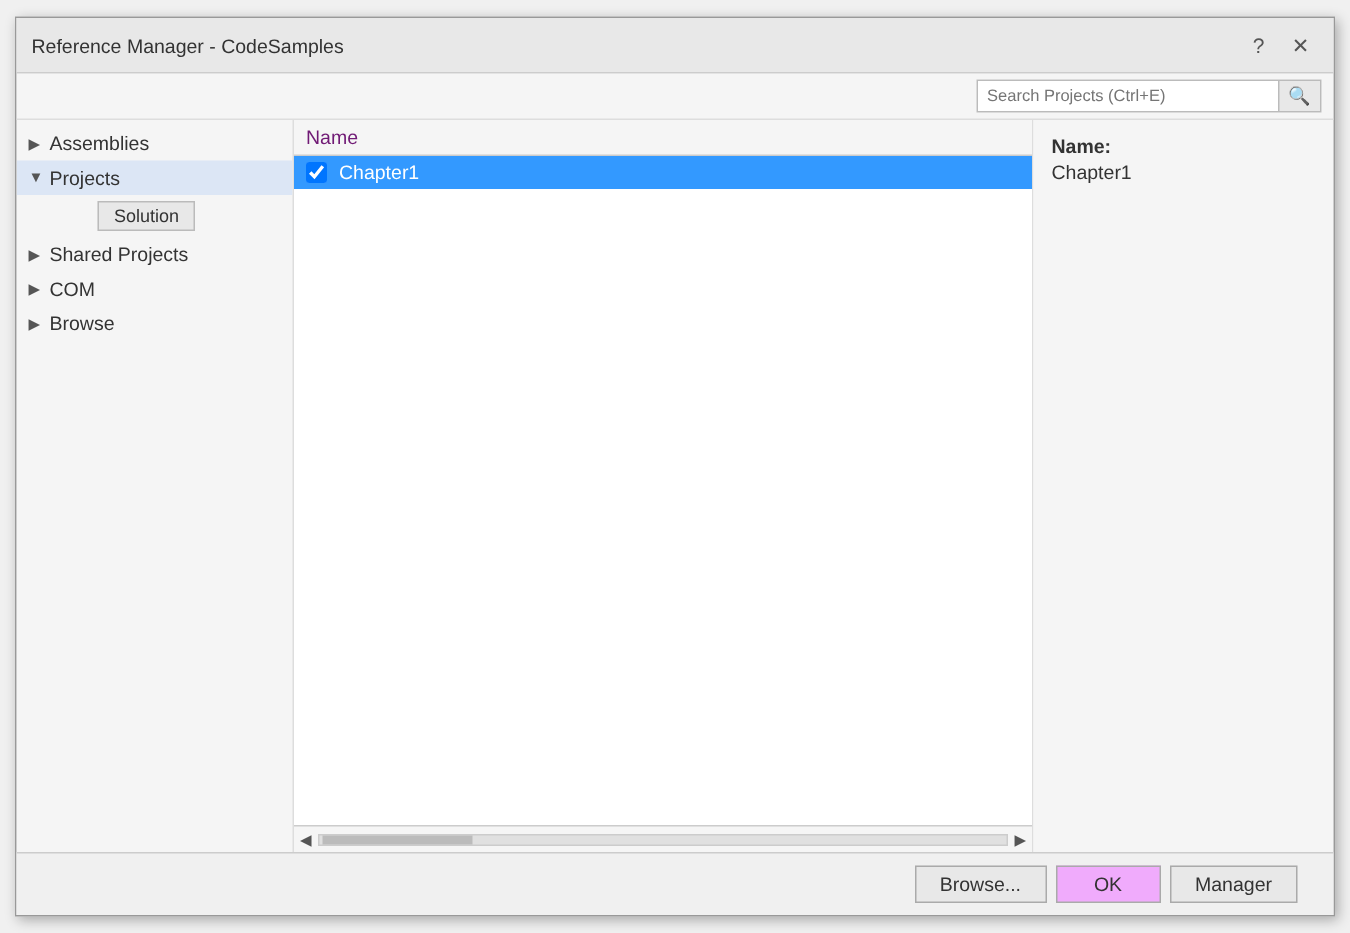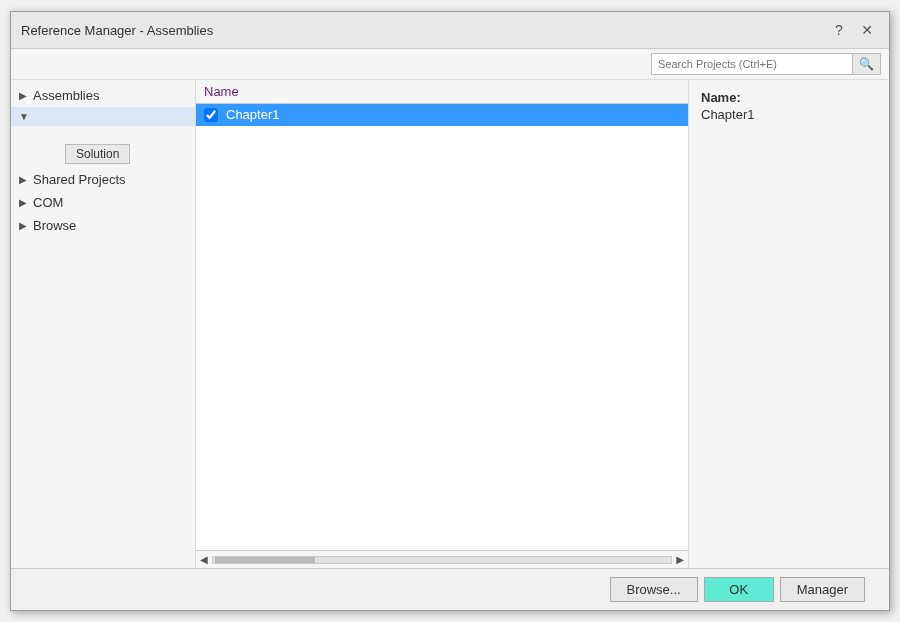--- a/index.html
+++ b/index.html
@@ -122,21 +122,21 @@
     .nav-item .arrow {
       width: 14px;
       font-size: 10px;
       color: #555;
       flex-shrink: 0;
     }
     .nav-item .label {
       flex: 1;
     }
     .solution-btn {
-      margin: 16px 8px 2px 28px;
+      margin: 2px 8px 2px 28px;
       padding: 2px 10px;
       background: #e8e8e8;
       border: 1px solid #bbb;
       font-size: 12px;
       cursor: pointer;
       color: #333;
     }
     
     .center-panel {
       flex: 1;
@@ -240,31 +240,31 @@
     .btn {
       padding: 4px 16px;
       font-size: 13px;
       border: 1px solid #aaa;
       background: #e8e8e8;
       cursor: pointer;
       color: #333;
       min-width: 70px;
     }
     .btn.primary {
-      background: #5eead4;
+      background: #f0abfc;
     }
   </style>
 </head>
 <body>
 
 <div class="dialog">
 
   <div class="title-bar">
     <div class="title-bar-left">
-      <span>Reference Manager - Assemblies</span>
+      <span>Reference Manager - CodeSamples</span>
     </div>
     <div class="title-bar-right">
       <button class="title-btn">?</button>
       <button class="title-btn close">✕</button>
     </div>
   </div>
 
   <div class="dialog-body">
 
     <div class="top-bar">
@@ -278,20 +278,21 @@
 
       <div class="sidebar">
 
         <div class="nav-item">
           <span class="arrow">▶</span>
           <span class="label">Assemblies</span>
         </div>
 
         <div class="nav-item active">
           <span class="arrow">▼</span>
+          <span class="label">Projects</span>
         </div>
 
         <div style="padding: 2px 8px 2px 26px;">
           <button class="solution-btn">Solution</button>
         </div>
 
         <div class="nav-item">
           <span class="arrow">▶</span>
           <span class="label">Shared Projects</span>
         </div>

